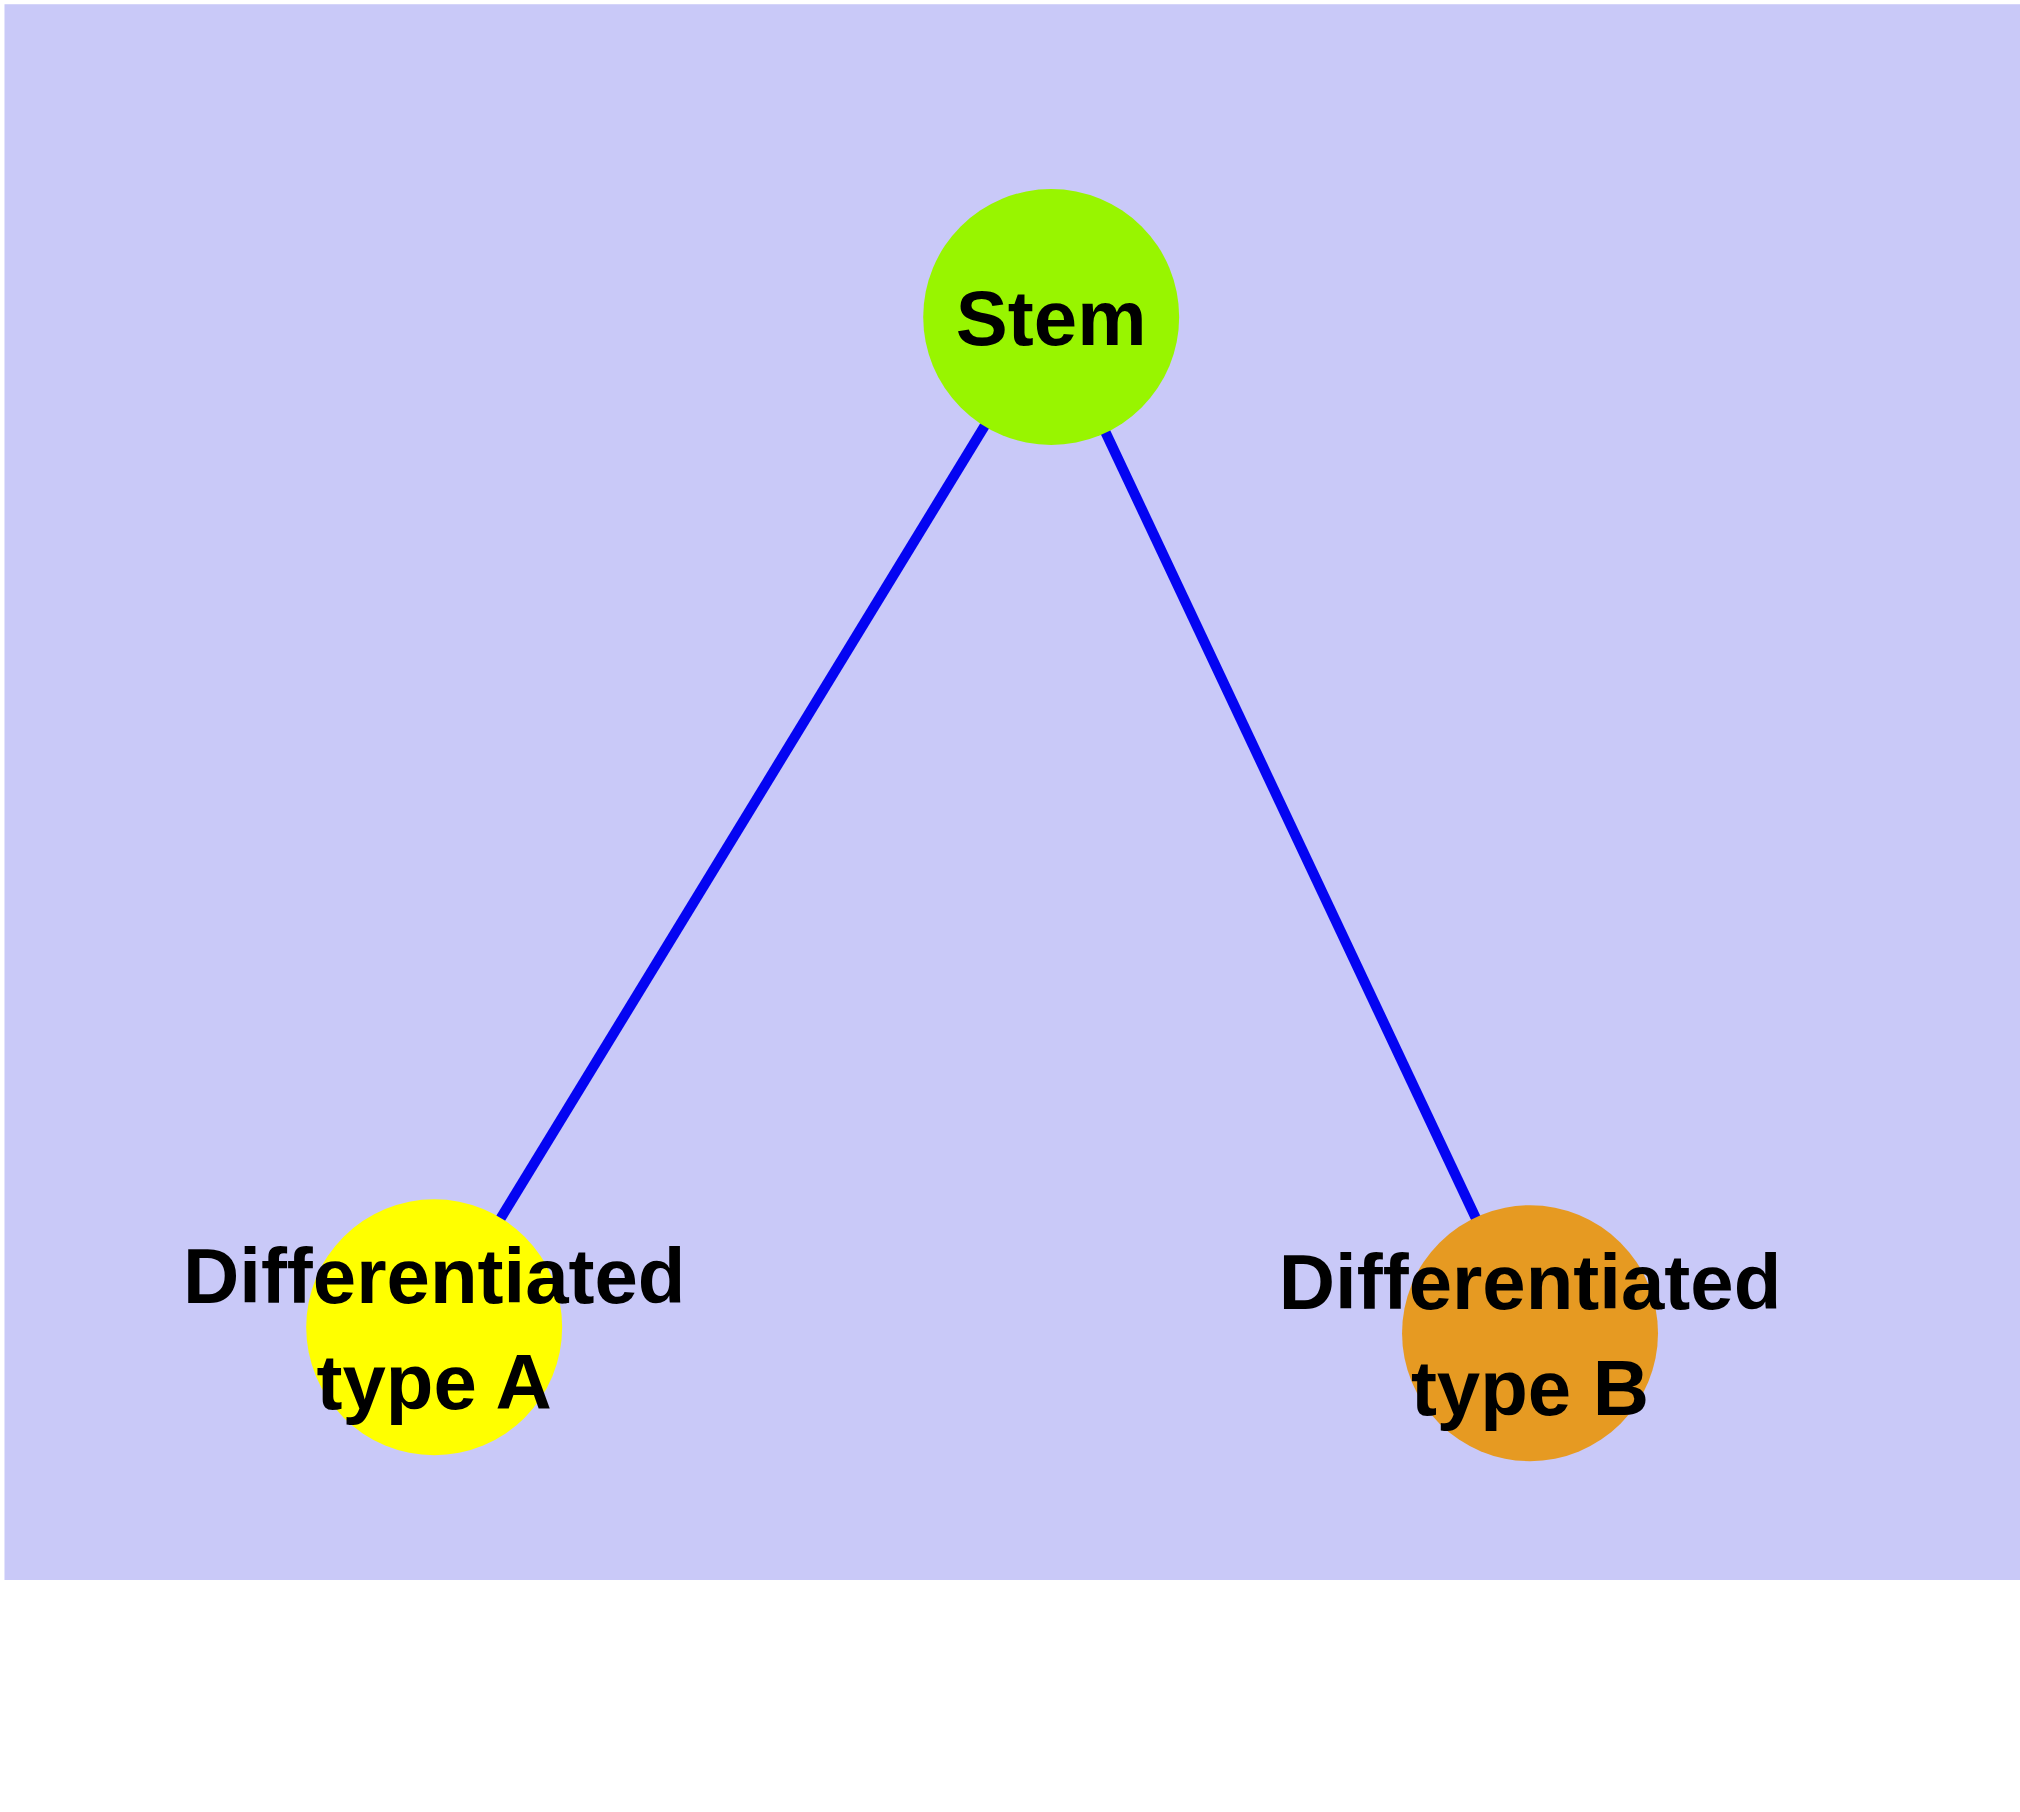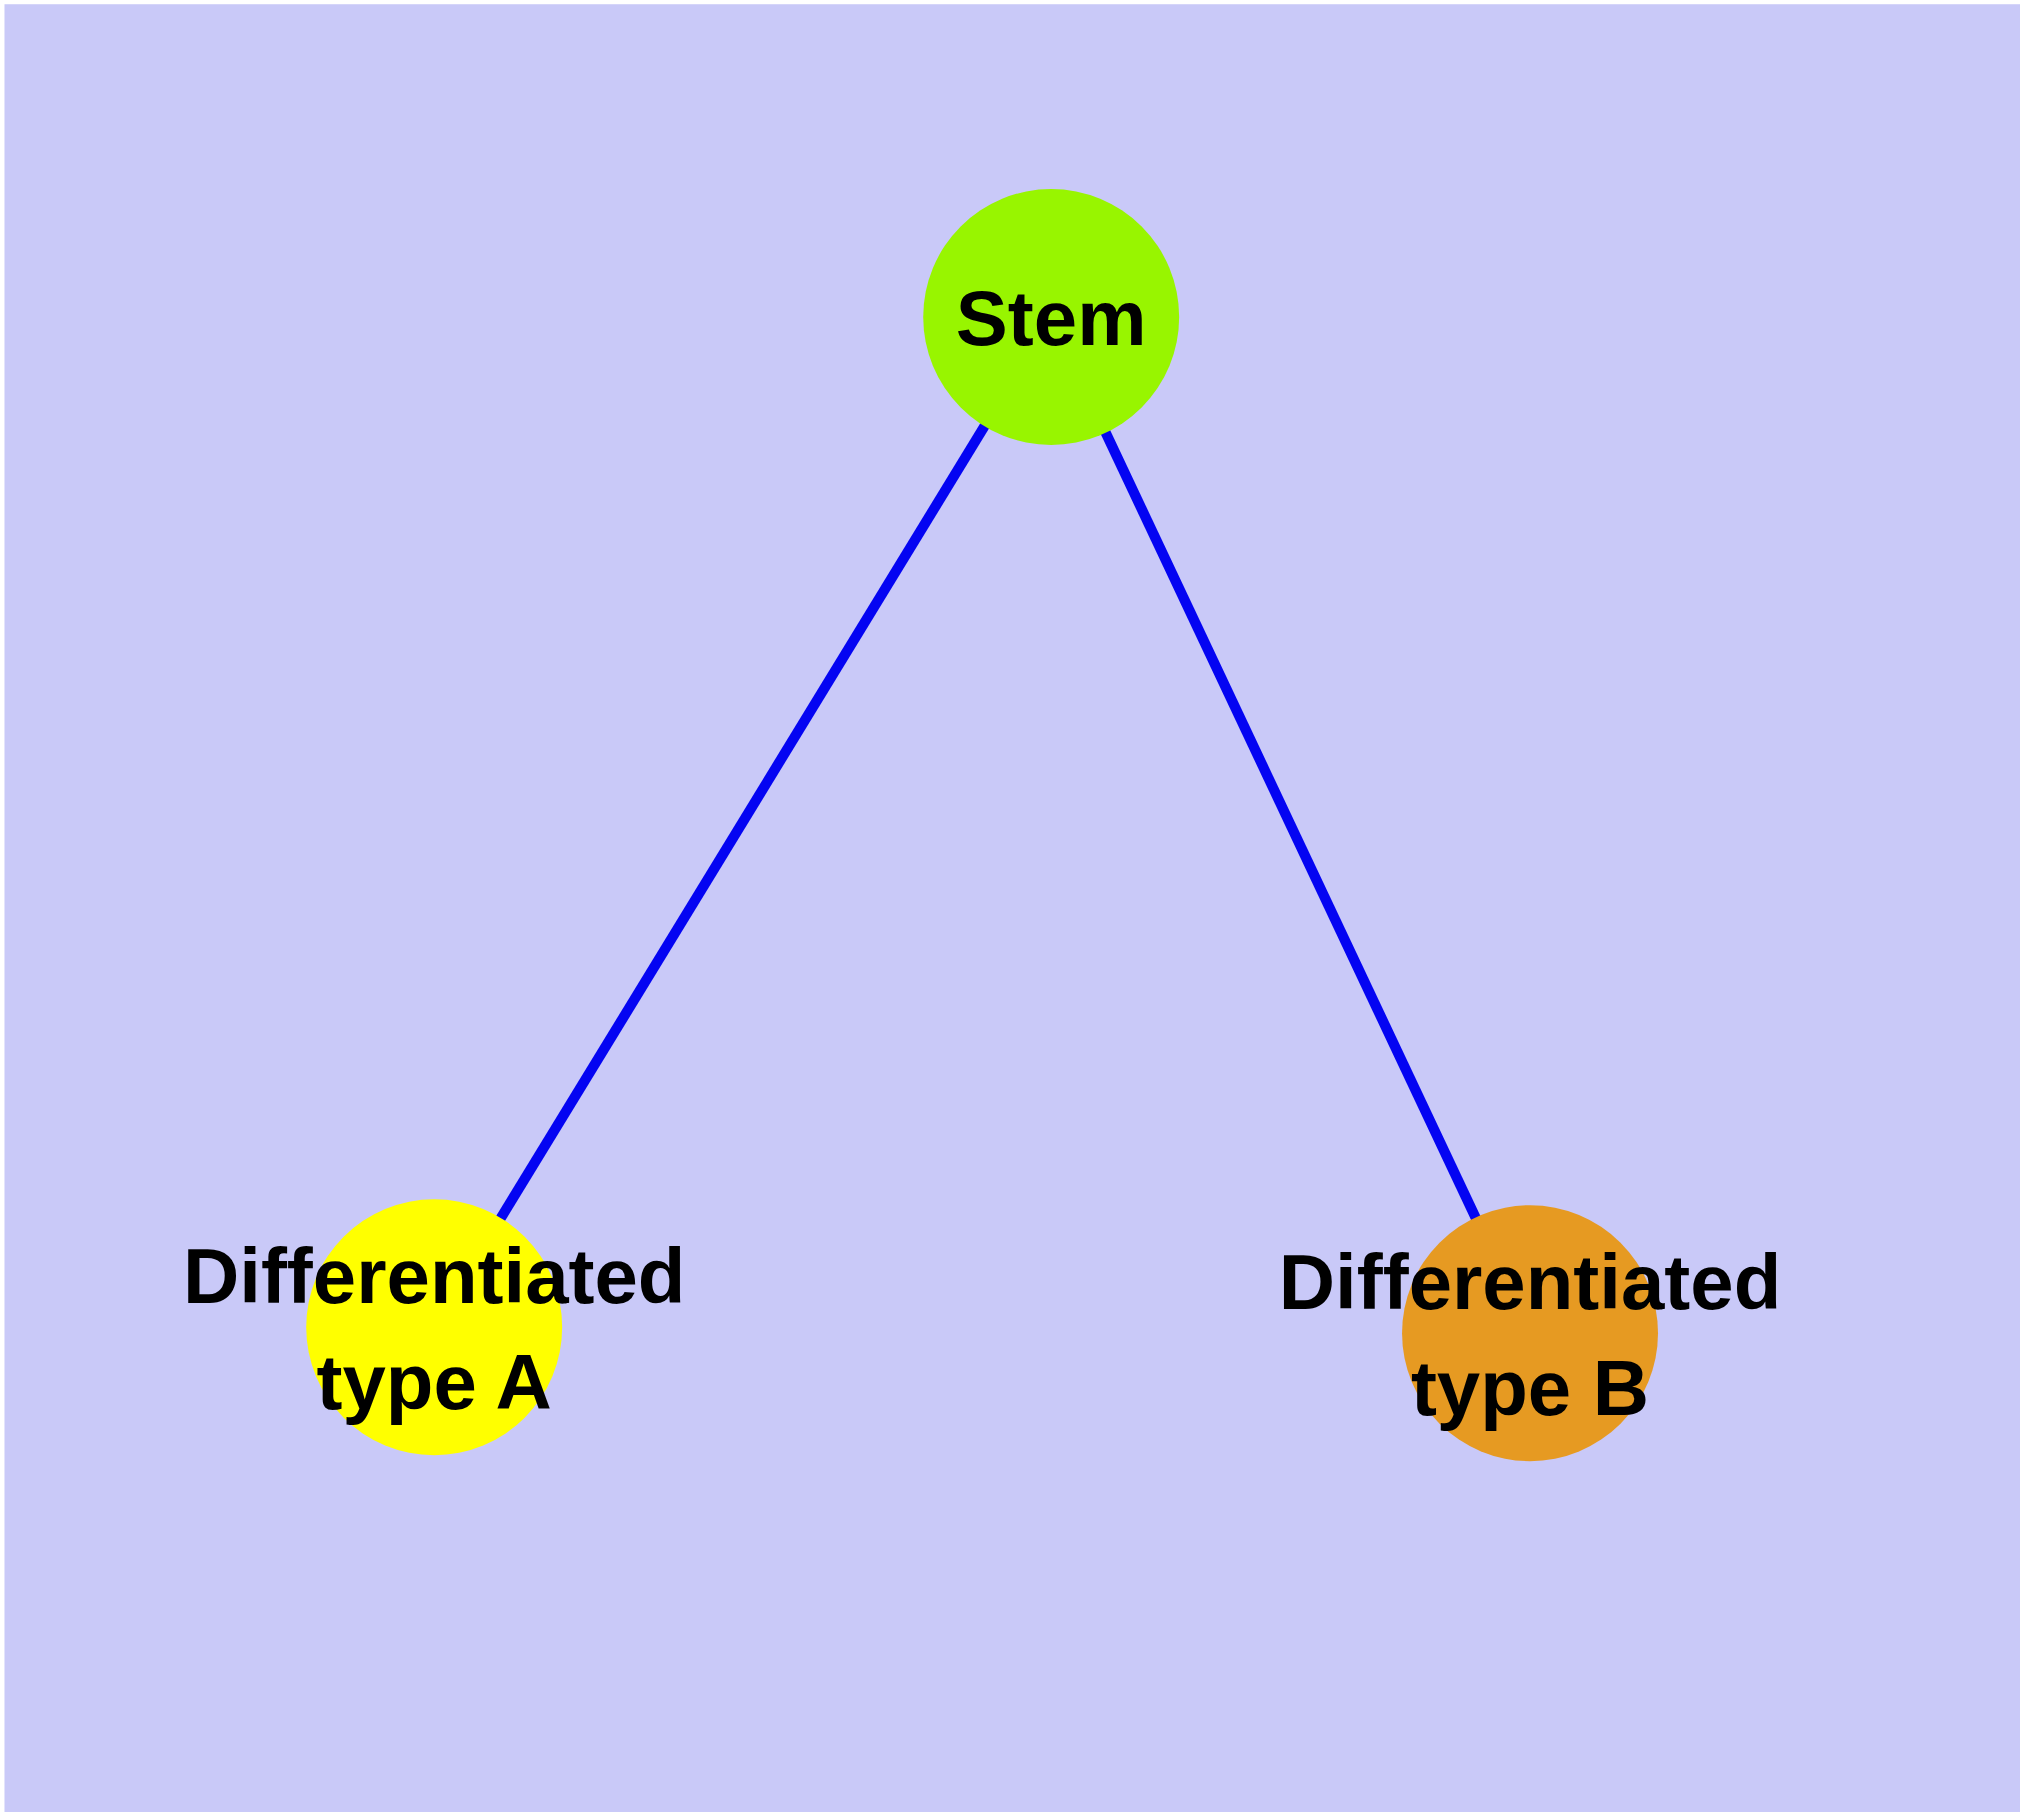--- a/index.html
+++ b/index.html
@@ -2,21 +2,21 @@
 <html style="font-size:13.6px"><head>
 <meta charset="utf-8">
 <style>
   html, body {
     margin: 0;
     padding: 0;
     background: #ffffff;
   }
   .diagram-wrap {
     width: 2021px;
-    height: 1812px;
+    height: 1580px;
     position: relative;
     overflow: hidden;
   }
   svg {
     display: block;
   }
   .node-label {
     font-family: "Liberation Sans", sans-serif;
     font-weight: bold;
     font-size: 92px;

